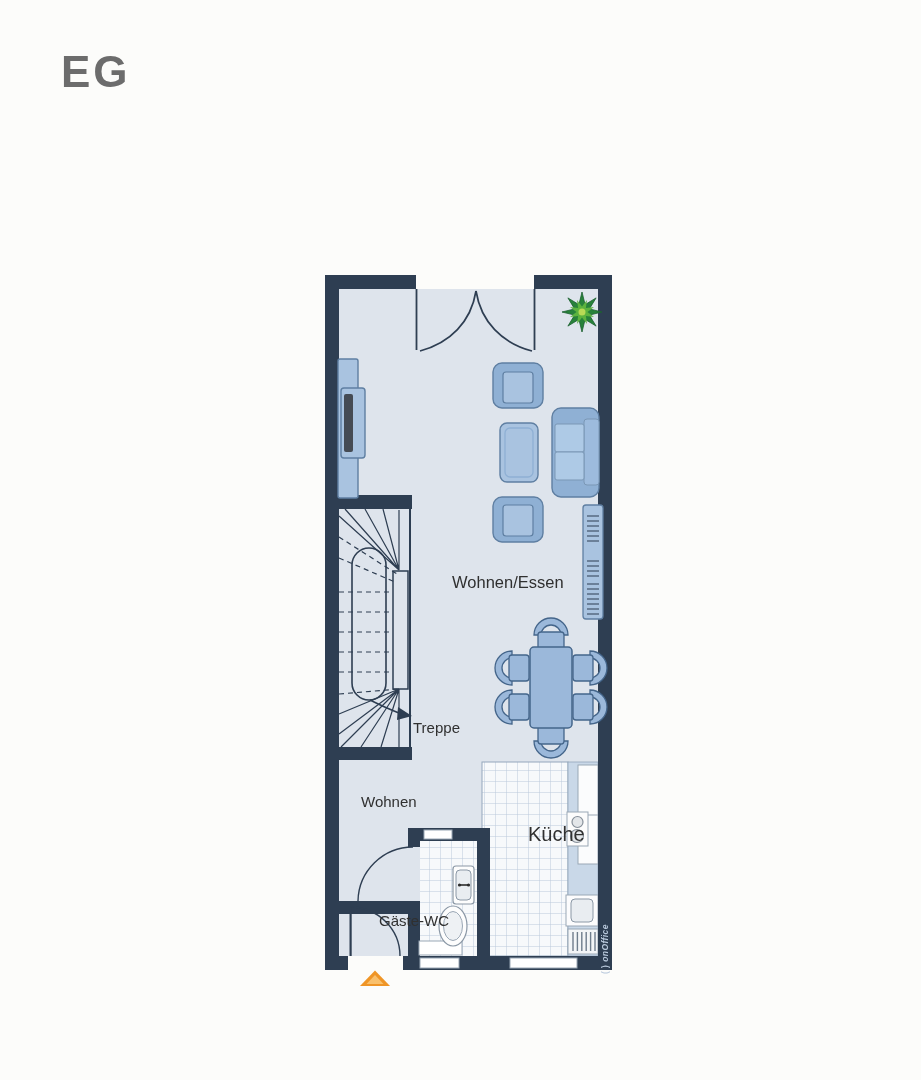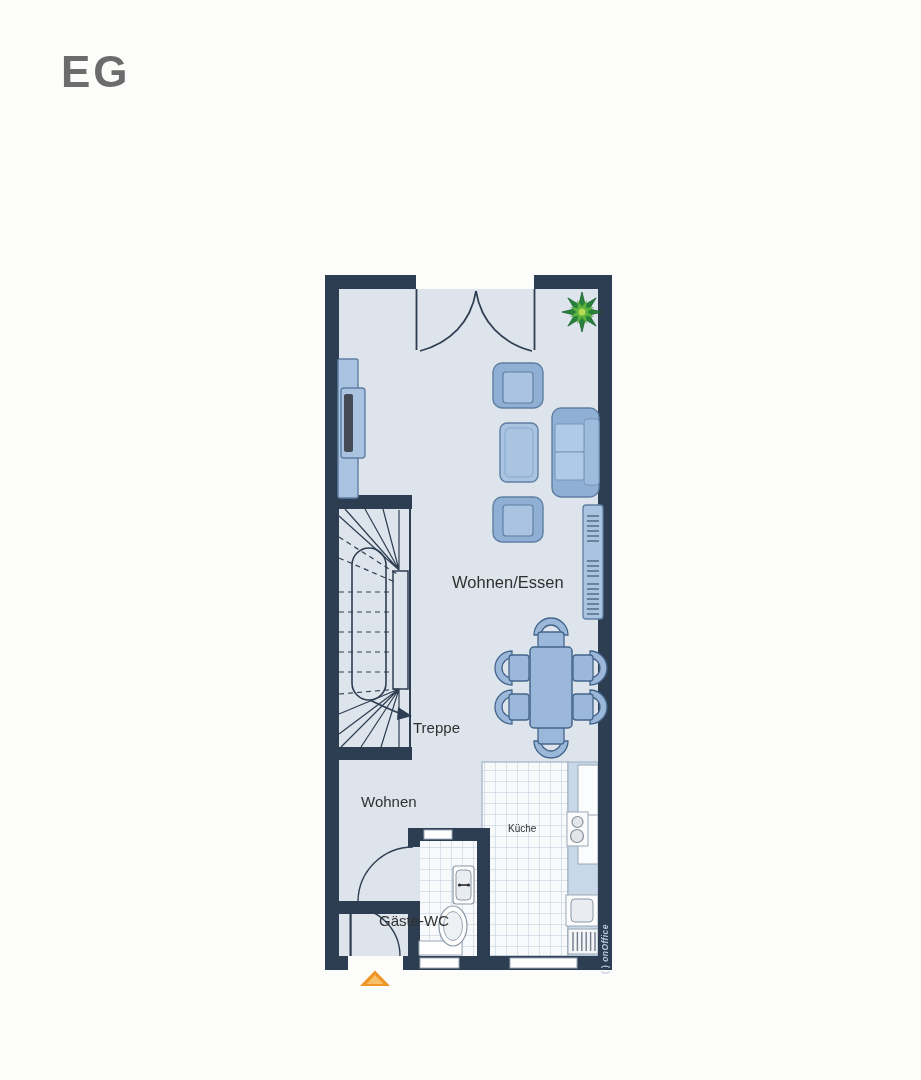--- a/index.html
+++ b/index.html
@@ -18,21 +18,21 @@
   .plan-svg{position:absolute;left:325px;top:275px;width:287px;height:715px;}
   .room-label{
     position:absolute;color:#303030;font-size:15px;line-height:1.1;
     white-space:nowrap;
     text-align:center;
   }
   .lbl-wohnen{left:452px;top:573px;font-size:16.5px;}
   .lbl-treppe{left:413px;top:720px;}
   .lbl-diele{left:361px;top:794px;}
   .lbl-wc{left:379px;top:873px;margin-top:40px;}
-  .lbl-kueche{left:508px;top:823px;font-size:10px;}
+  .lbl-kueche{left:528px;top:823px;font-size:20px;}
   .watermark{
     position:absolute;left:600px;top:974px;
     transform:rotate(-90deg);transform-origin:0 0;
     font-size:8.5px;color:#b9c9dc;white-space:nowrap;
     width:95px;letter-spacing:.4px;
   }
   .watermark .wm-logo{font-weight:bold;margin-right:3px;}
   .watermark .wm-name{font-weight:bold;font-style:italic;}
 </style>
 </head>

